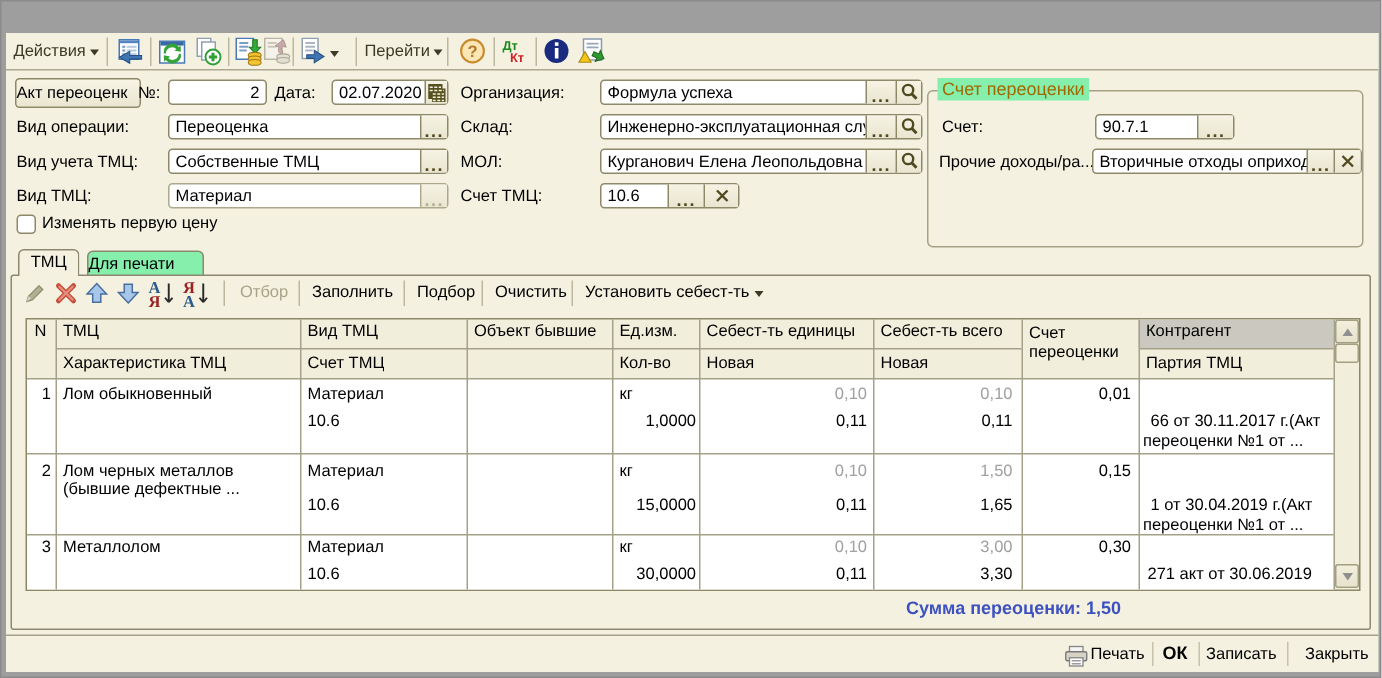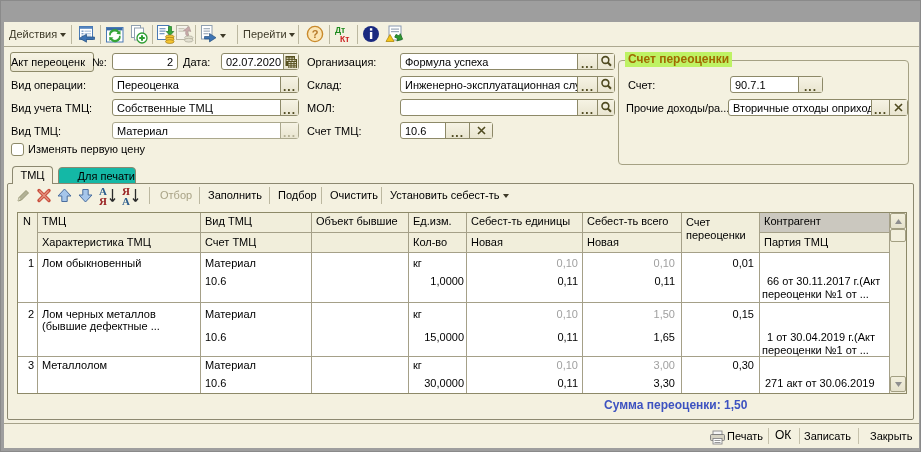--- a/index.html
+++ b/index.html
@@ -168,56 +168,57 @@
   <div class="fld" style="left:399px;top:75px;width:215px;height:17px">
       <span class="ftxt" style="width:172px">Инженерно-эксплуатационная слу</span>
       <span class="fbtn dots" style="right:17px;width:20px">...</span>
       <span class="fbtn" style="right:0;width:17px"><svg width="13" height="13" viewBox="0 0 13 13" style="margin-top:1px">
           <circle cx="5.4" cy="5" r="3.4" fill="none" stroke="#4f4a20" stroke-width="1.6"></circle>
           <path d="M7.8 7.5 L11 10.8" stroke="#4f4a20" stroke-width="2"></path>
         </svg></span>
     </div>
   <div class="lbl" style="left:306px;top:101px">МОЛ:</div>
   <div class="fld" style="left:399px;top:98px;width:215px;height:17px">
+      <span class="ftxt" style="width:172px">Курганович Елена Леопольдовна</span>
       <span class="fbtn dots" style="right:17px;width:20px">...</span>
       <span class="fbtn" style="right:0;width:17px"><svg width="13" height="13" viewBox="0 0 13 13" style="margin-top:1px">
           <circle cx="5.4" cy="5" r="3.4" fill="none" stroke="#4f4a20" stroke-width="1.6"></circle>
           <path d="M7.8 7.5 L11 10.8" stroke="#4f4a20" stroke-width="2"></path>
         </svg></span>
     </div>
   <div class="lbl" style="left:306px;top:124px">Счет ТМЦ:</div>
   <div class="fld" style="left:399px;top:121px;width:93px;height:17px">
       <span class="ftxt">10.6</span>
       <span class="fbtn dots" style="right:23px;width:24px">...</span>
       <span class="fbtn" style="right:0;width:23px"><svg width="11" height="11" viewBox="0 0 11 11" style="margin-top:2px">
           <path d="M2 2 L9 9 M9 2 L2 9" stroke="#4f4a20" stroke-width="1.6"></path>
         </svg></span>
     </div>
 
   <div class="abs" style="left:617px;top:59px;width:291px;height:105px;border:1px solid #a5a184;border-radius:4px"></div>
-  <div class="abs" style="left:624px;top:51px;background:#bef264;padding:0 3px;font-size:12px;font-weight:bold;color:#a06a00;line-height:15px">Счет переоценки</div>
+  <div class="abs" style="left:624px;top:51px;background:#86efac;padding:0 3px;font-size:12px;font-weight:normal;color:#a06a00;line-height:15px">Счет переоценки</div>
   <div class="lbl" style="left:627px;top:78px">Счет:</div>
   <div class="fld" style="left:729px;top:75px;width:93px;height:17px">
       <span class="ftxt">90.7.1</span>
       <span class="fbtn dots" style="right:0;width:24px">...</span>
     </div>
   <div class="lbl" style="left:625px;top:101px">Прочие доходы/ра...</div>
   <div class="fld" style="left:727px;top:98px;width:180px;height:17px">
       <span class="ftxt" style="width:140px">Вторичные отходы оприход</span>
       <span class="fbtn dots" style="right:18px;width:18px">...</span>
       <span class="fbtn" style="right:0;width:18px"><svg width="11" height="11" viewBox="0 0 11 11" style="margin-top:2px">
           <path d="M2 2 L9 9 M9 2 L2 9" stroke="#4f4a20" stroke-width="1.6"></path>
         </svg></span>
     </div>
 
   <div class="abs" style="left:10px;top:142px;width:13px;height:13px;background:#fff;border:1px solid #8d8968;border-radius:3px"></div>
   <div class="lbl" style="left:27px;top:142px">Изменять первую цену</div>
 
   <div class="abs" style="left:6px;top:182px;width:907px;height:237px;border:1px solid #8c8870;border-radius:2px"></div>
-  <div class="abs" style="left:57px;top:166px;width:78px;height:17px;background:#14b8a6;border:1px solid #8c8870;border-radius:4px 4px 0 0;text-align:right;line-height:16px">Для печати</div>
+  <div class="abs" style="left:57px;top:166px;width:78px;height:17px;background:#86efac;border:1px solid #8c8870;border-radius:4px 4px 0 0;text-align:left;line-height:16px">Для печати</div>
   <div class="abs" style="left:11px;top:165px;width:41px;height:18px;background:#f4f1e0;border:1px solid #8c8870;border-bottom:none;border-radius:4px 4px 0 0;text-align:center;line-height:17px">ТМЦ</div>
 
   <svg class="abs" style="left:15px;top:187px" width="15" height="15" viewBox="0 0 15 15">
     <path d="M2 13 L3 9.5 L10 2.5 L12.5 5 L5.5 12 Z" fill="#b2b196" stroke="#93926f" stroke-width="0.9"></path>
     <path d="M2 13 L3 9.5 L4.5 11 Z" fill="#dddcc8"></path>
   </svg>
   <svg class="abs" style="left:35px;top:187px" width="16" height="15" viewBox="0 0 16 15">
     <path d="M3 2.5 L13 12.5 M13 2.5 L3 12.5" stroke="#c94f3d" stroke-width="3.4" stroke-linecap="round"></path>
     <path d="M3.6 3.1 L12.4 11.9 M12.4 3.1 L3.6 11.9" stroke="#e4907e" stroke-width="1.4" stroke-linecap="round"></path>
   </svg>
@@ -345,18 +346,18 @@
   <div class="abs" style="left:3px;top:422px;width:915px;height:1px;background:#a6a28a"></div>
   <svg class="abs" style="left:708px;top:429px" width="17" height="15" viewBox="0 0 17 15">
     <rect x="4" y="1" width="9" height="4" fill="#f5f5f5" stroke="#888" stroke-width="0.9"></rect>
     <rect x="1.5" y="4.5" width="14" height="6" rx="1" fill="#d6d3c4" stroke="#777" stroke-width="0.9"></rect>
     <rect x="4" y="8.5" width="9" height="5.5" fill="#fff" stroke="#888" stroke-width="0.9"></rect>
     <rect x="5.5" y="10" width="6" height="1" fill="#999"></rect>
       <rect x="5.5" y="12" width="6" height="1" fill="#999"></rect>
   </svg>
   <div class="tbtxt" style="left:726px;top:429px">Печать</div>
   <div class="vsep" style="left:767px;top:427px;height:16px;background:#c6c2ac"></div>
-  <div class="tbtxt" style="left:774px;top:428px;font-weight:normal;font-size:12px">ОК</div>
+  <div class="tbtxt" style="left:774px;top:428px;font-weight:bold;font-size:12px">ОК</div>
   <div class="vsep" style="left:798px;top:427px;height:16px;background:#c6c2ac"></div>
   <div class="tbtxt" style="left:803px;top:429px">Записать</div>
   <div class="vsep" style="left:857px;top:427px;height:16px;background:#c6c2ac"></div>
   <div class="tbtxt" style="left:869px;top:429px">Закрыть</div>
 </div>
 
 </body></html>

